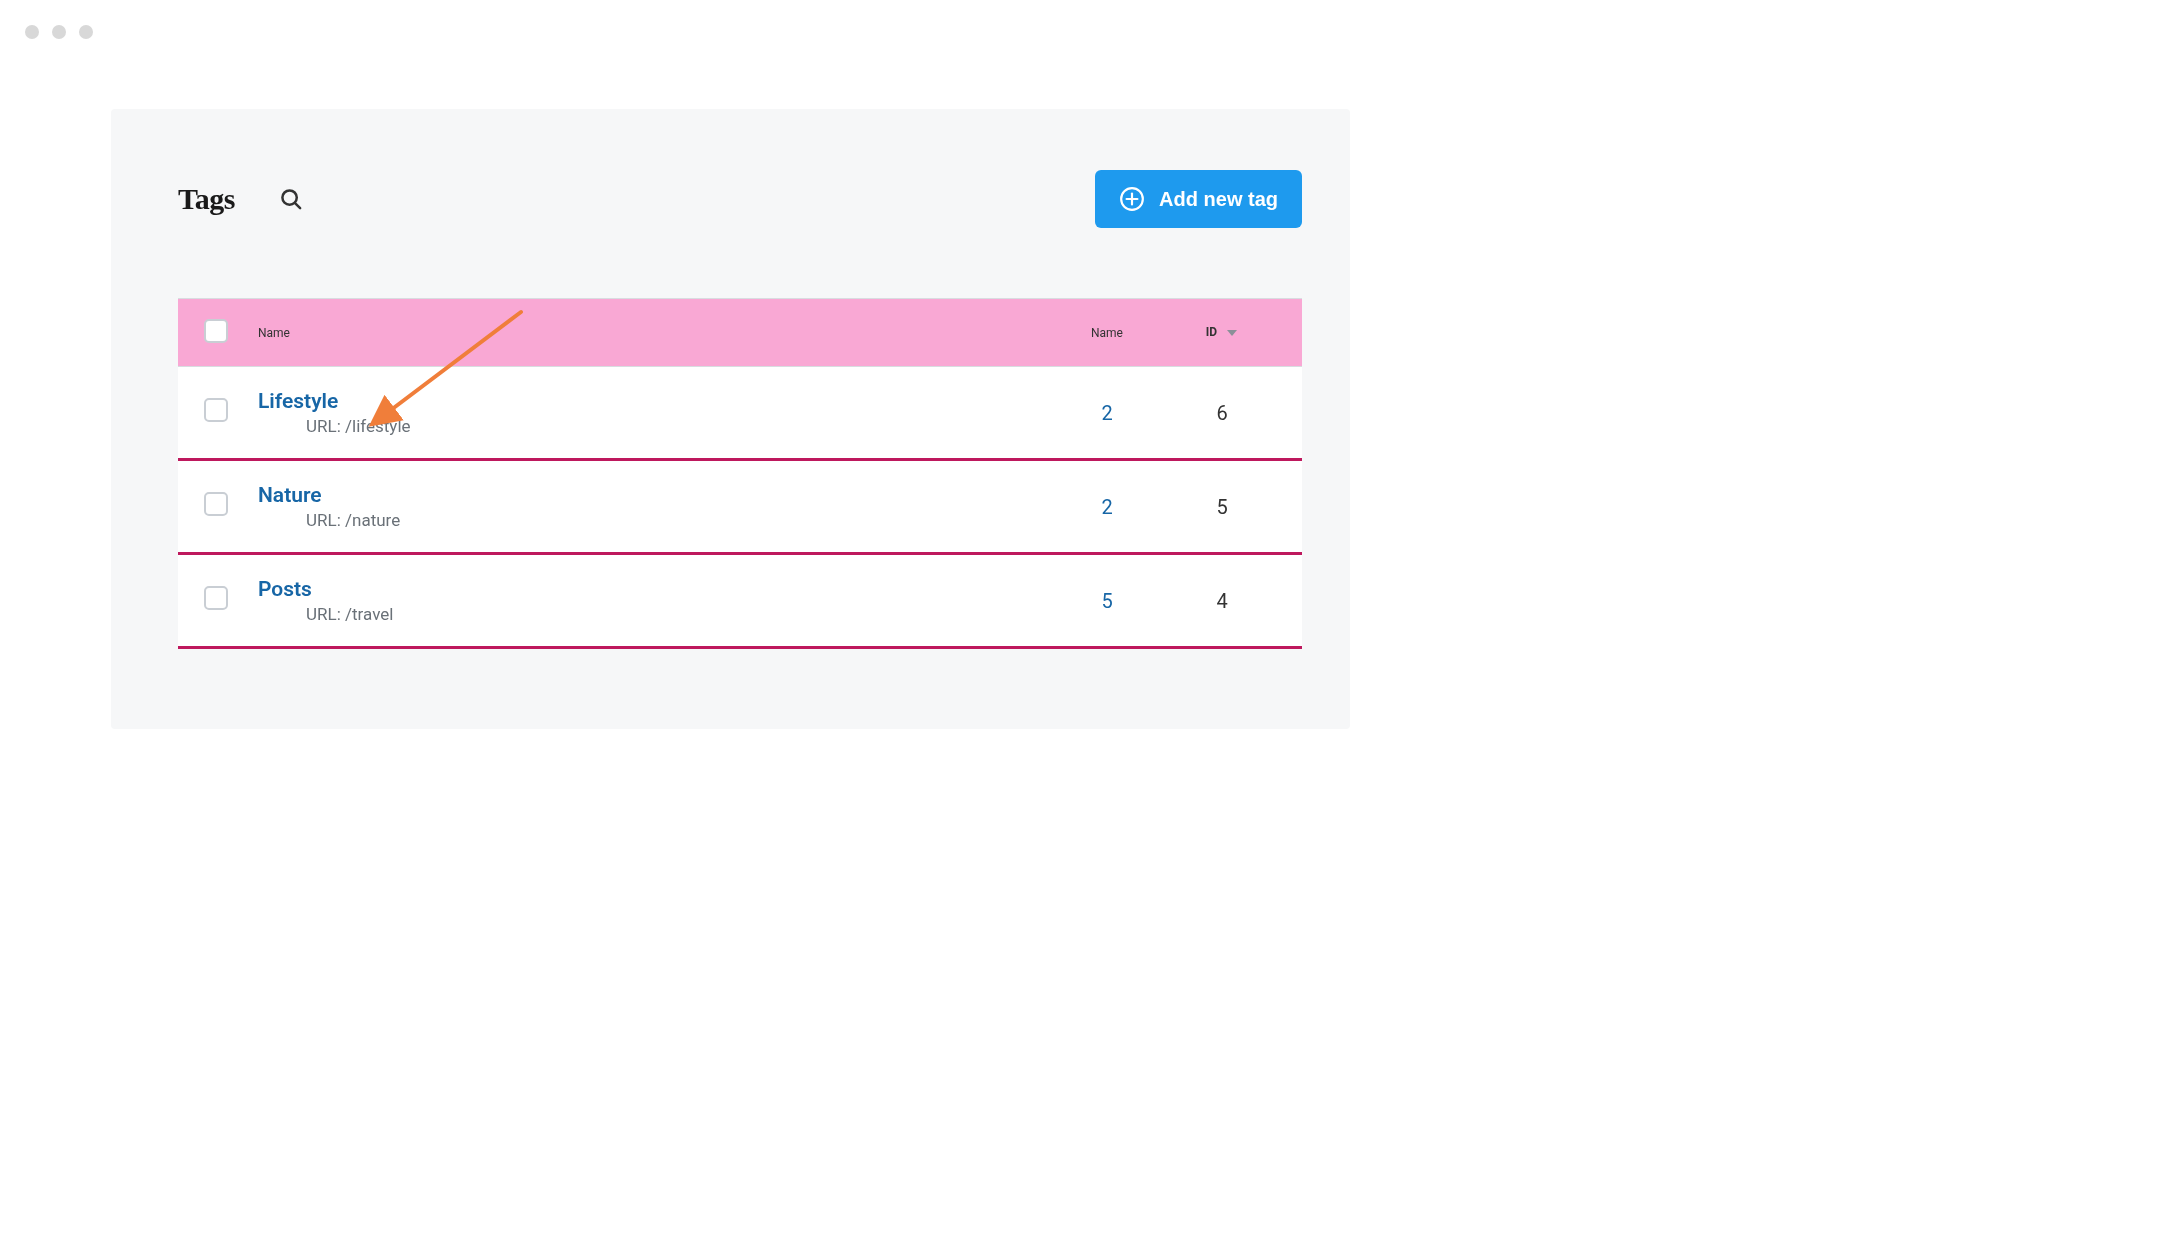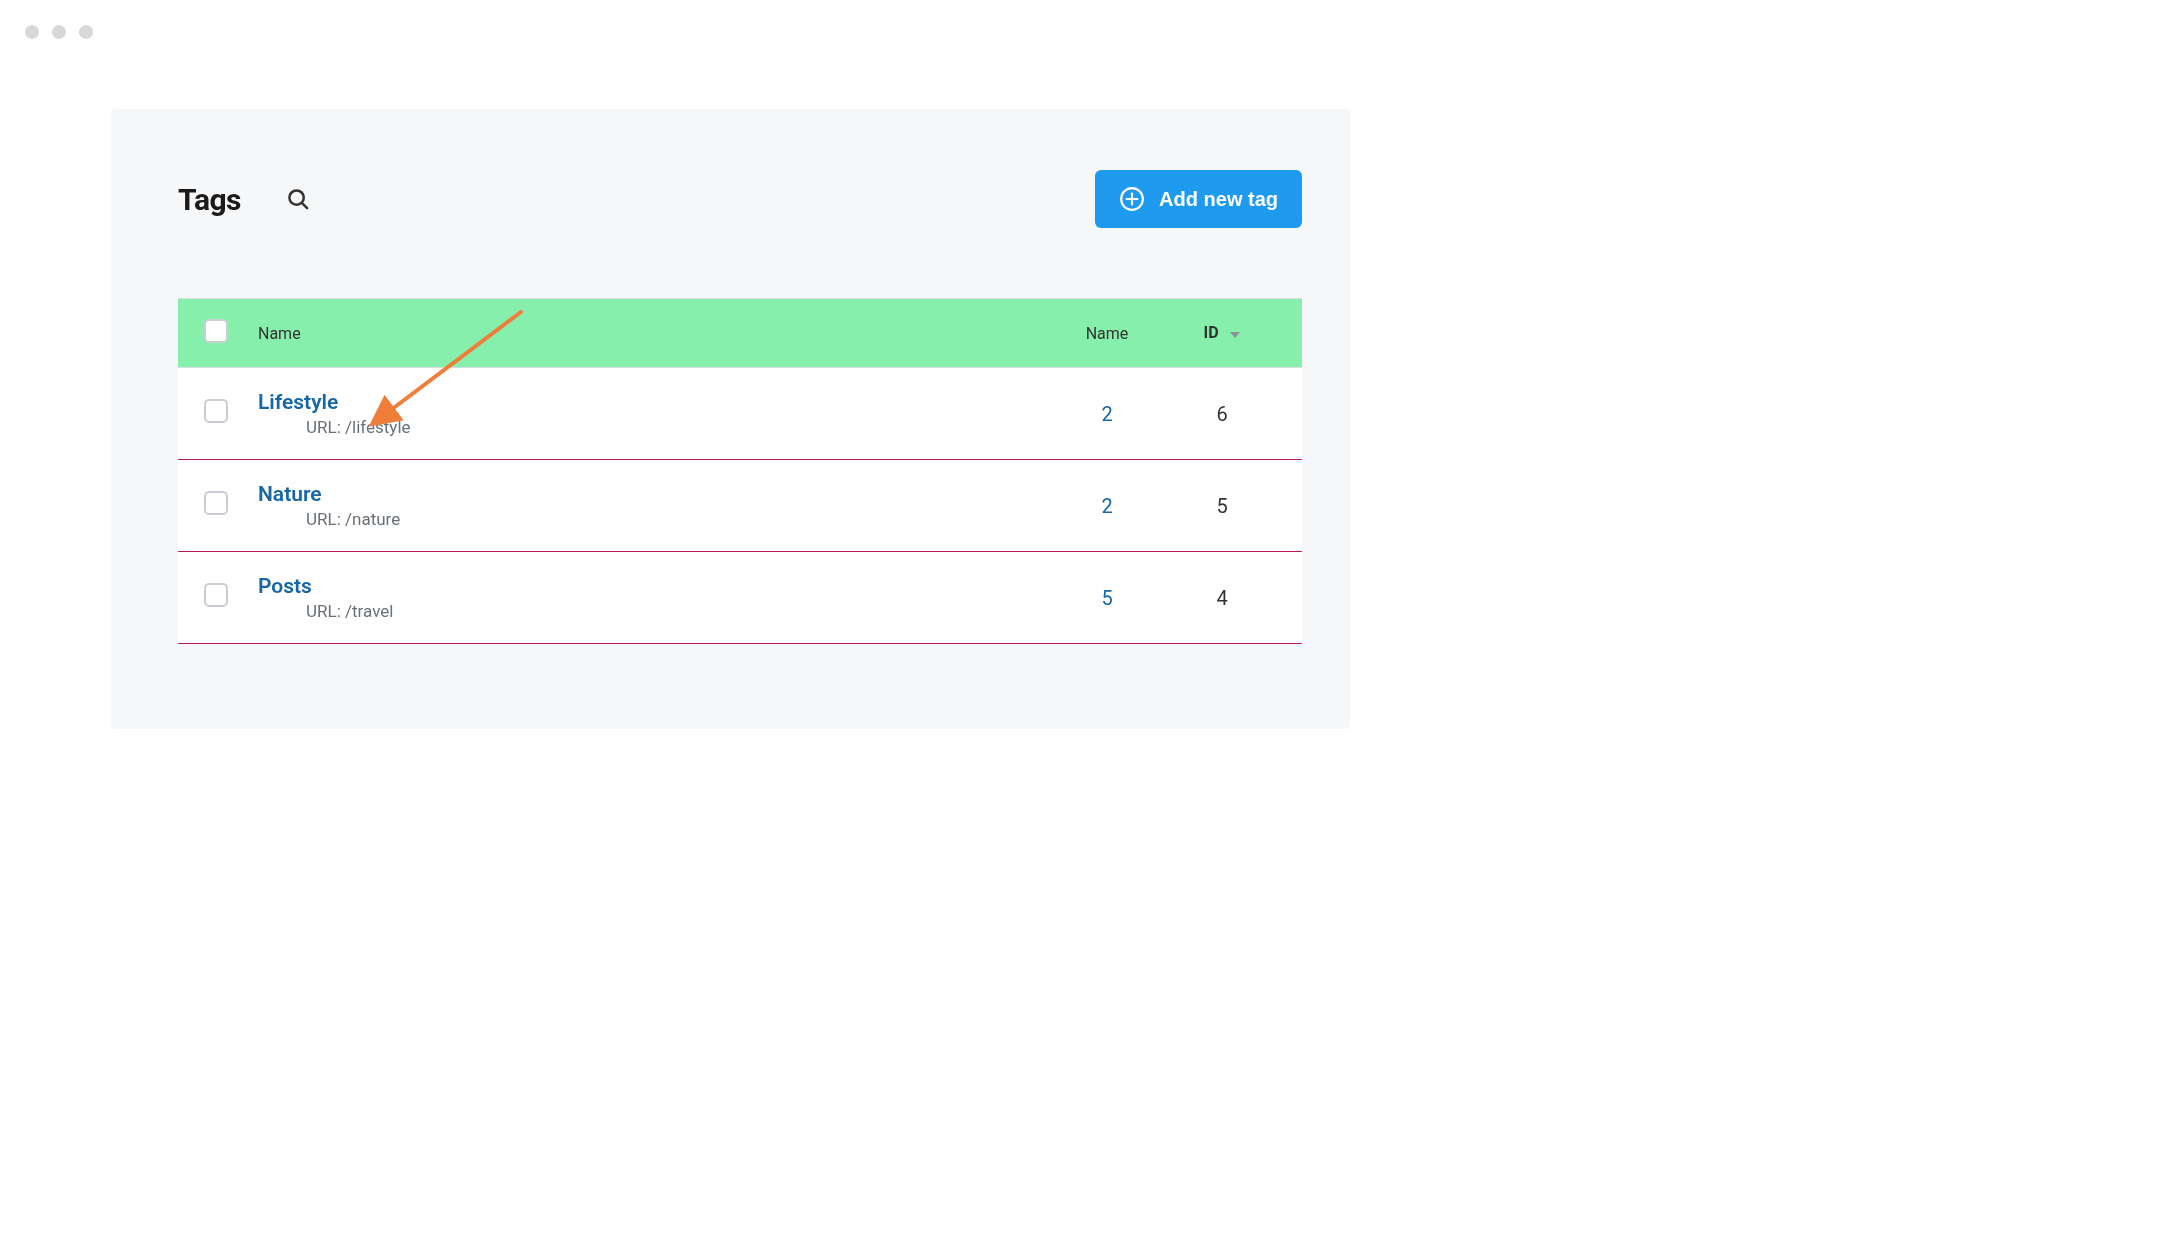--- a/index.html
+++ b/index.html
@@ -46,20 +46,21 @@
     .header-left {
       display: flex;
       align-items: center;
       gap: 45px;
     }
     .page-title {
       font-size: 30px;
       font-weight: 700;
       color: #1a1a1a;
       letter-spacing: -0.5px;
+      font-family: Liberation Serif, serif;
     }
     .search-icon-box {
       display: flex;
       align-items: center;
       justify-content: center;
       width: 24px;
       height: 24px;
       cursor: pointer;
     }
     .add-btn {
@@ -85,45 +86,45 @@
       width: 100%;
       border-collapse: collapse;
     }
     .tbl thead tr {
       border-top: 1px solid #d8dce0;
       border-bottom: 1px solid #d8dce0;
     }
     .tbl th {
       text-align: left;
       font-weight: 400;
-      font-size: 16px;
+      font-size: 12px;
       color: #333333;
       padding: 20px 0;
-      background: #86efac;
+      background: #f9a8d4;
     }
     .tbl th.col-check {
       width: 80px;
       padding-left: 26px;
     }
     .tbl th.col-posts, .tbl th.col-id {
       text-align: center;
       width: 130px;
     }
     .tbl th.col-id {
       font-weight: 700;
       padding-right: 30px;
     }
     .sort-caret {
       display: inline-block;
       margin-left: 6px;
       vertical-align: middle;
     }
     .tbl tbody tr {
       background: #ffffff;
-      border-bottom: 1px solid #be185d;
+      border-bottom: 3px solid #be185d;
     }
     .tbl tbody td {
       padding: 22px 0;
       font-size: 20px;
       color: #333333;
       vertical-align: middle;
     }
     .tbl tbody td.cell-check {
       width: 80px;
       padding-left: 26px;

